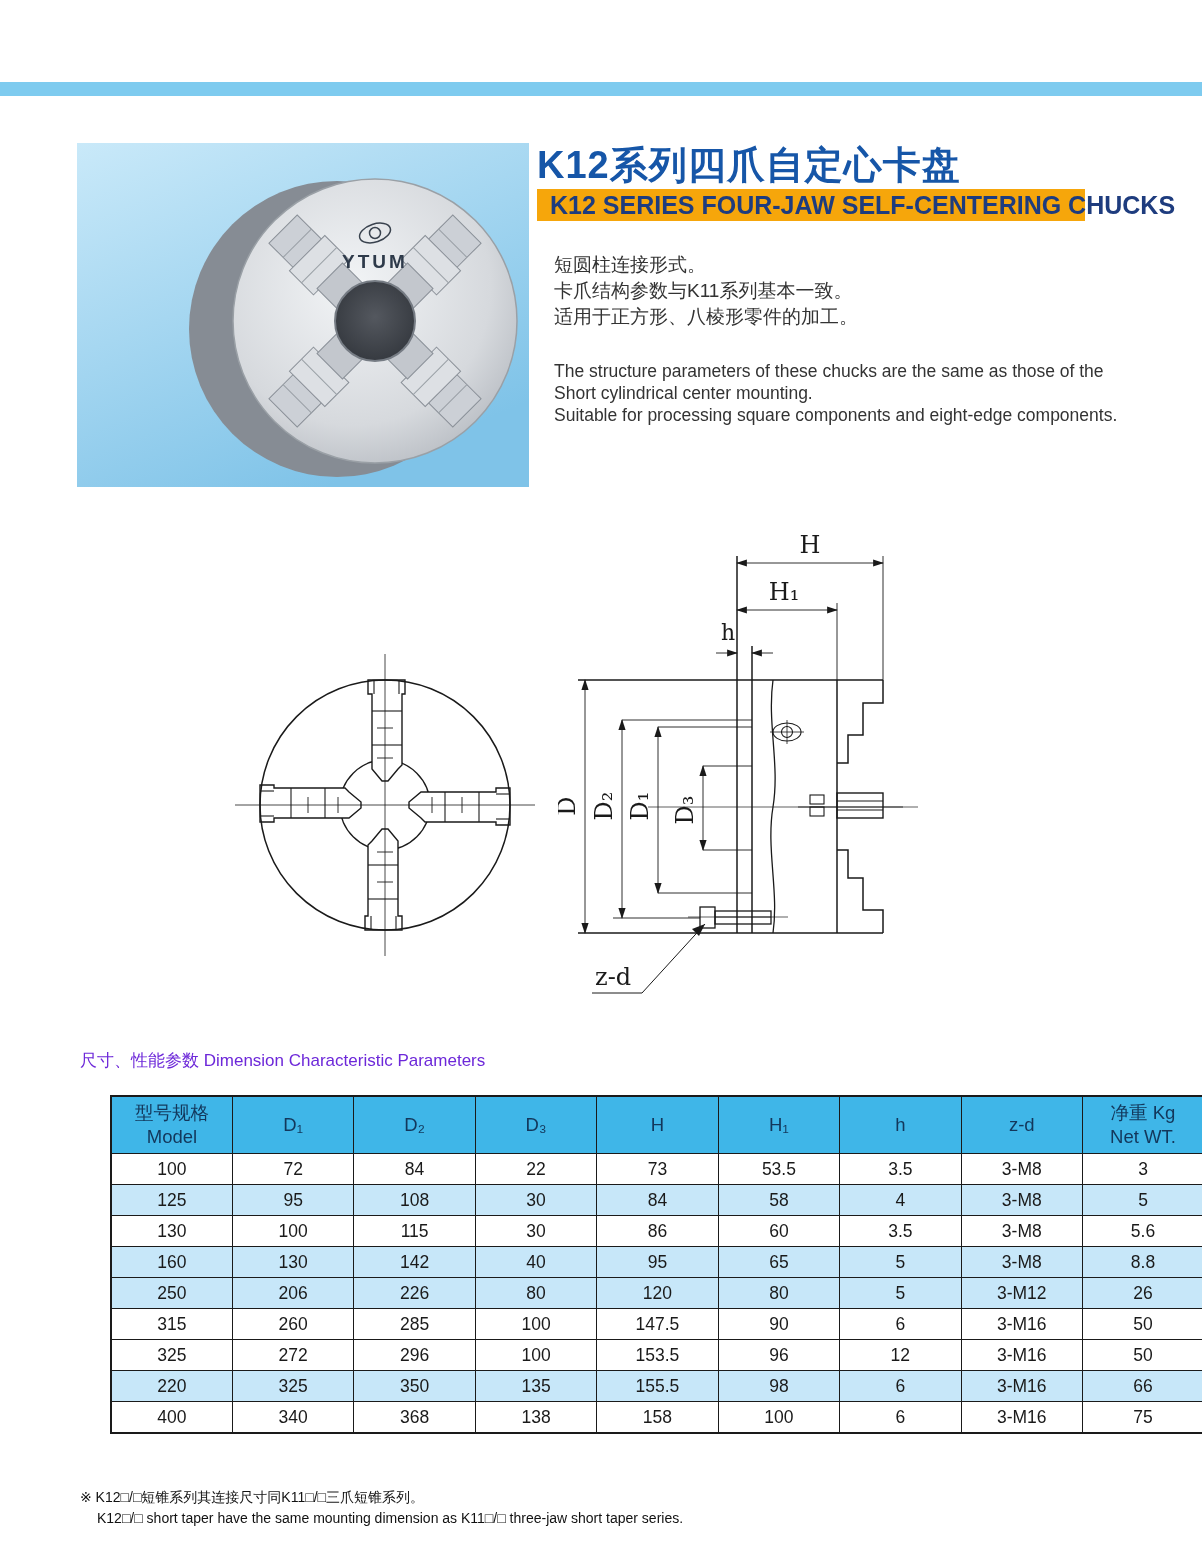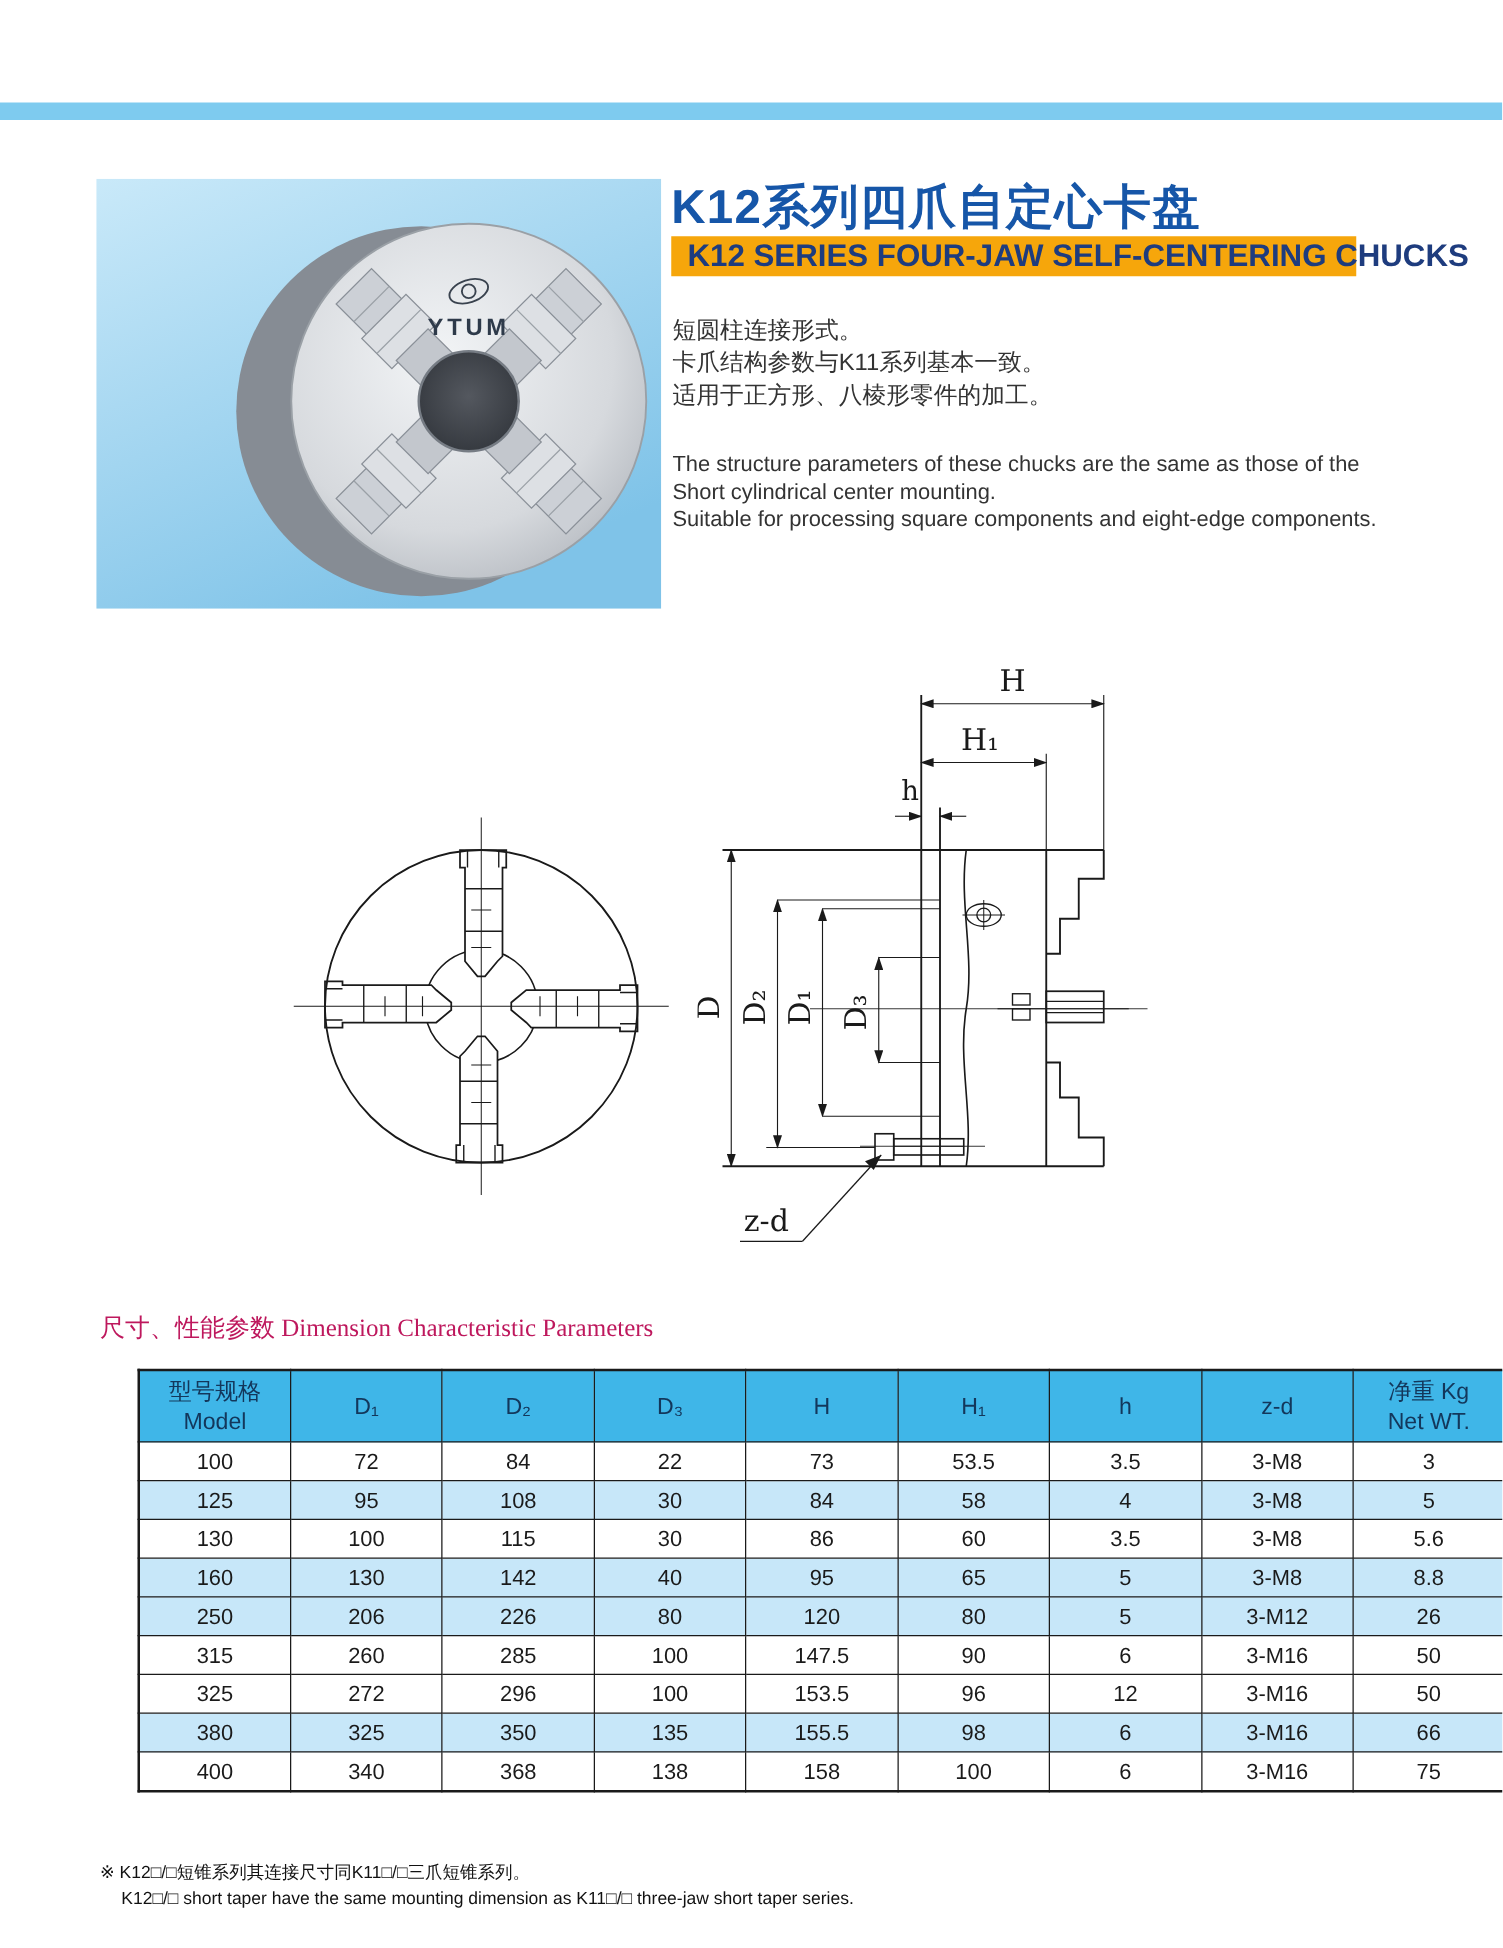--- a/index.html
+++ b/index.html
@@ -7,24 +7,24 @@
         font-family:"Liberation Sans","DejaVu Sans",sans-serif;color:#222;}
   .topbar{position:absolute;left:0;top:82px;width:100%;height:14px;background:var(--top-bar,#7ECBEF);}
   .photo{position:absolute;left:77px;top:143px;width:452px;height:344px;}
   .title{position:absolute;left:537px;top:140px;font-size:38px;font-weight:bold;
          color:var(--title,#1656A8);letter-spacing:1px;white-space:nowrap;}
   .banner{position:absolute;left:537px;top:189px;width:548px;height:32px;background:var(--banner-bg,#F6A60B);
           color:var(--banner-text,#1E3C7E);font-size:25px;font-weight:bold;display:flex;align-items:center;
           padding-left:13px;box-sizing:border-box;white-space:nowrap;}
   .desc-cn{position:absolute;left:538px;top:252px;font-size:19px;line-height:26px;color:#333;}
   .desc-en{position:absolute;left:538px;top:360px;font-size:17.5px;line-height:22px;color:#333;}
-  .desc-cn div,.desc-en div{white-space:nowrap;}
+  .desc-cn div,.desc-en div{white-space:nowrap;margin-left:16px;}
   .frontview{position:absolute;left:225px;top:608px;}
   .sideview{position:absolute;left:558px;top:523px;}
-  .sec-head{position:absolute;left:80px;top:1049px;font-size:20px;color:#be185d;white-space:nowrap;font-family:Liberation Serif, serif;}
+  .sec-head{position:absolute;left:80px;top:1049px;font-size:17px;color:#6d28d9;white-space:nowrap;}
   .tablewrap{position:absolute;left:80px;top:1095px;width:1095px;padding-left:30px;}
   table{border-collapse:collapse;width:100%;table-layout:fixed;}
   th,td{border:1.6px solid #1a1a1a;text-align:center;vertical-align:middle;}
   table{border:2.2px solid #1a1a1a;}
   th{background:var(--table-header-bg,#3FB6E8);color:var(--table-header-text,#13375B);
      font-size:18.5px;font-weight:normal;height:54px;white-space:pre-line;line-height:24px;}
   td{font-size:17.5px;color:#1a1a1a;height:28px;background:#fff;}
   tr.alt td{background:var(--table-alt-row-bg,#C7E7F9);}
   .footnote{position:absolute;left:80px;top:1487px;font-size:14px;line-height:21px;color:#111;}
   .footnote .l2{padding-left:17px;}
@@ -296,21 +296,21 @@
             <td>272</td>
             <td>296</td>
             <td>100</td>
             <td>153.5</td>
             <td>96</td>
             <td>12</td>
             <td>3-M16</td>
             <td>50</td>
           </tr>
           <tr class="alt">
-            <td>380</td>
+            <td>220</td>
             <td>325</td>
             <td>350</td>
             <td>135</td>
             <td>155.5</td>
             <td>98</td>
             <td>6</td>
             <td>3-M16</td>
             <td>66</td>
           </tr>
           <tr>

